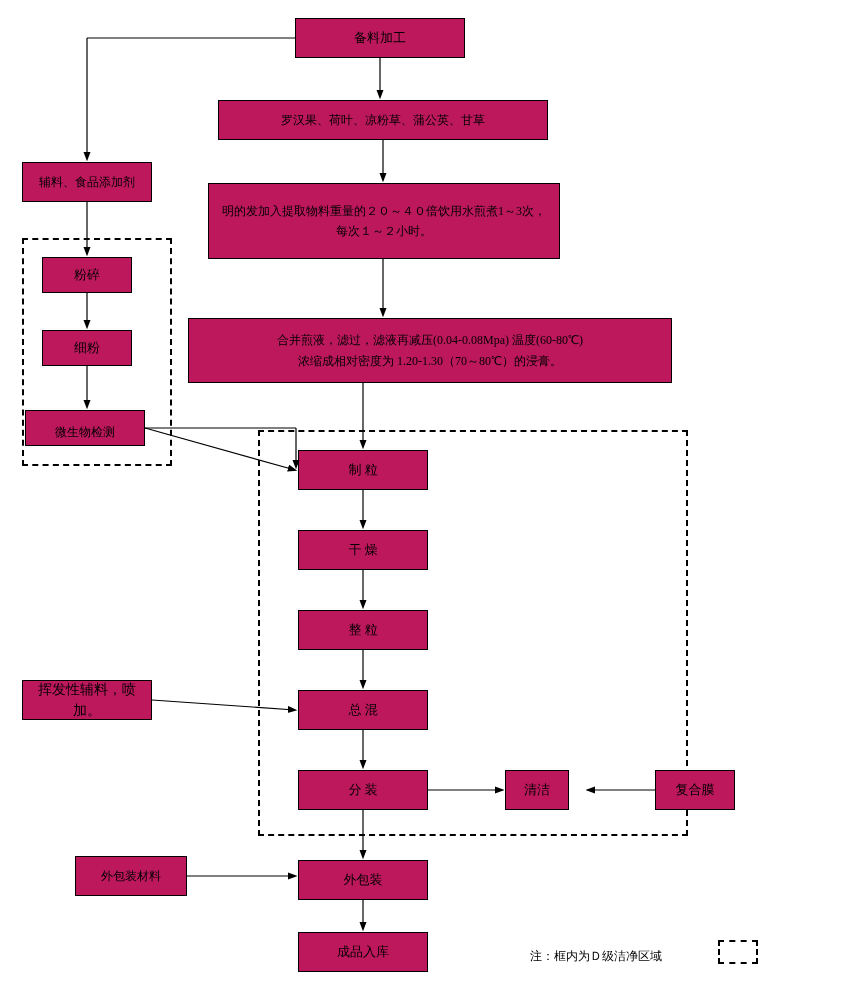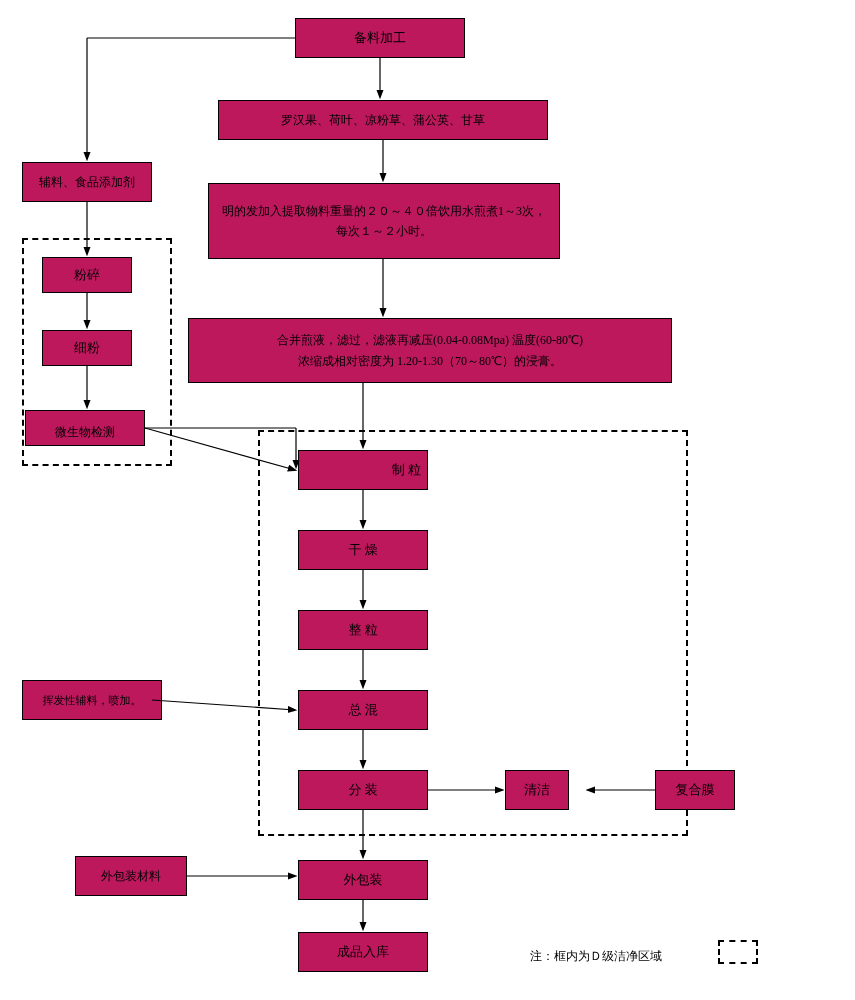--- a/index.html
+++ b/index.html
@@ -89,21 +89,21 @@
   <div class="box" style="left:42px;top:330px;width:90px;height:36px;font-family:Liberation Serif, serif;">
     <span>细粉</span>
   </div>
 
   <div class="box" style="left:25px;top:410px;width:120px;height:36px;font-size:12px;align-items:flex-end;">
     <span>微生物检测</span>
   </div>
 
   <div class="dashed-region" style="left:258px;top:430px;width:430px;height:406px;"></div>
 
-  <div class="box" style="left:298px;top:450px;width:130px;height:40px;justify-content:flex-end;">
+  <div class="box" style="left:298px;top:450px;width:130px;height:40px;">
     <span>制 粒</span>
   </div>
 
   <div class="box" style="left:298px;top:530px;width:130px;height:40px;">
     <span>干  燥</span>
   </div>
 
   <div class="box" style="left:298px;top:610px;width:130px;height:40px;">
     <span>整 粒</span>
   </div>
@@ -117,21 +117,21 @@
   </div>
 
   <div class="box" style="left:298px;top:860px;width:130px;height:40px;">
     <span>外包装</span>
   </div>
 
   <div class="box" style="left:298px;top:932px;width:130px;height:40px;">
     <span>成品入库</span>
   </div>
 
-  <div class="box" style="left:22px;top:680px;width:140px;height:40px;font-size:11px;">
+  <div class="box" style="left:22px;top:680px;width:130px;height:40px;font-size:14px;">
     <span>挥发性辅料，喷加。</span>
   </div>
 
   <div class="box" style="left:75px;top:856px;width:112px;height:40px;font-size:12px;">
     <span>外包装材料</span>
   </div>
 
   <div class="box" style="left:505px;top:770px;width:64px;height:40px;">
     <span>清洁</span>
   </div>

